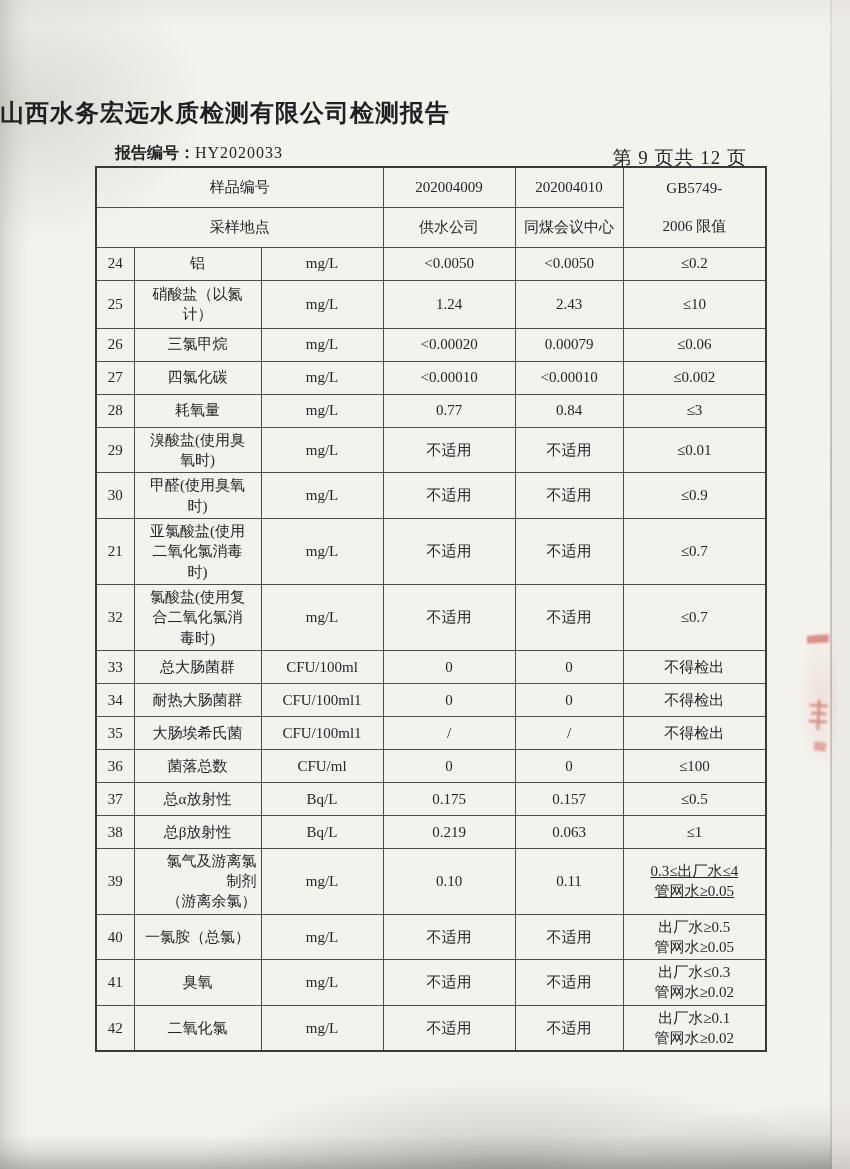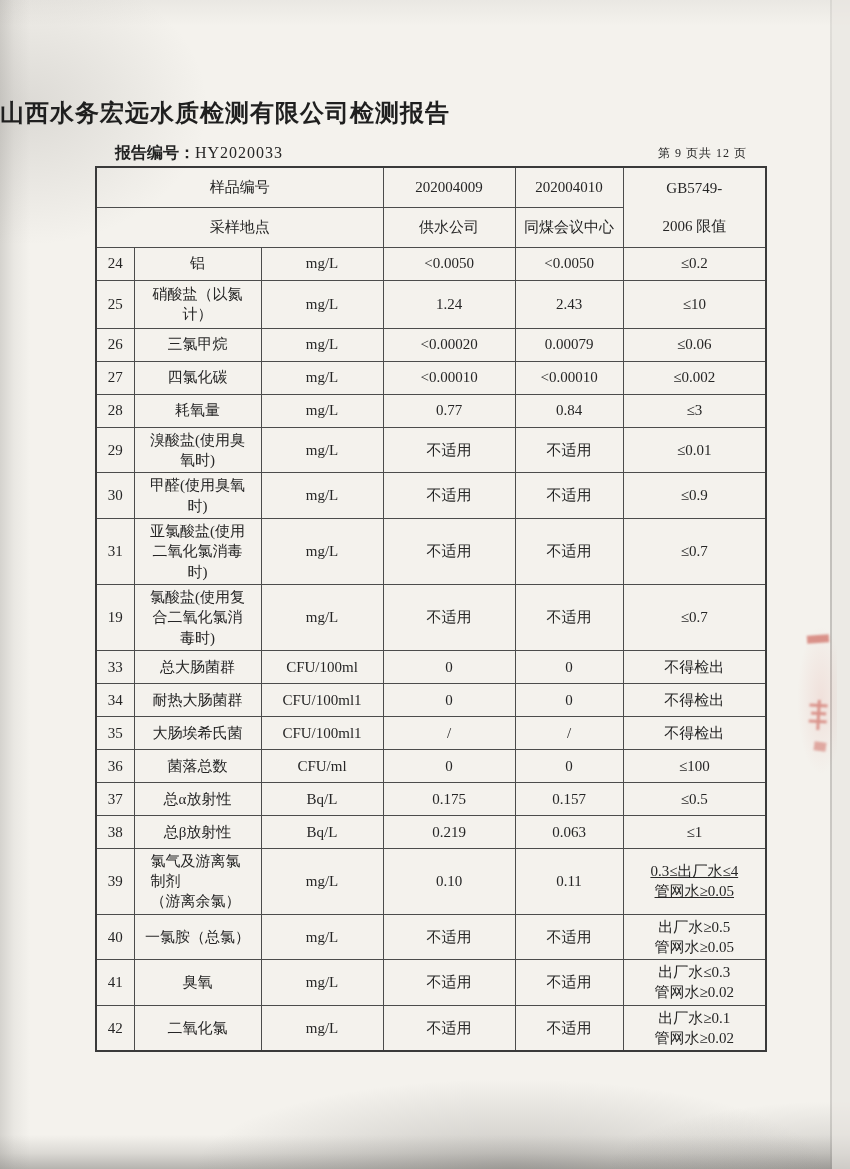--- a/index.html
+++ b/index.html
@@ -41,36 +41,36 @@
 
   .title{
     position:absolute;left:0;top:97px;width:840px;text-align:left;
     font-family:"Liberation Sans","DejaVu Sans",sans-serif;
     font-weight:bold;font-size:24px;letter-spacing:1px;color:#1f1f1f;
   }
   .meta{position:absolute;left:95px;top:143px;width:670px;height:24px;font-size:16px;}
   .report-no{position:absolute;left:0;top:0;}
   .report-no .lbl{font-family:"Liberation Sans","DejaVu Sans",sans-serif;font-weight:bold;color:#222;margin-left:20px;}
   .report-no .val{font-family:"Liberation Serif","DejaVu Serif",serif;letter-spacing:1px;}
-  .page-info{position:absolute;right:18px;top:2px;font-size:12px;letter-spacing:1px;text-align:center;}
+  .page-info{position:absolute;right:18px;top:2px;font-size:19px;letter-spacing:1px;text-align:center;}
 
   table.report{
     position:absolute;left:95px;top:166px;width:670px;
     border-collapse:collapse;table-layout:fixed;
     border:2px solid #3a3a3a;
   }
   table.report td{
     border:1px solid #4c4c4c;
     text-align:center;vertical-align:middle;
     font-size:15px;line-height:1.35;
     padding:2px 4px;color:#262626;
     overflow:hidden;
   }
   td.item{text-align:left;padding-left:7px;white-space:pre-line;}
-  td.item.center{text-align:left;padding-left:16px;}
+  td.item.center{text-align:right;padding-left:8px;}
   td.limit{white-space:pre-line;}
   td.limit-sm{font-size:12.5px;line-height:1.55;white-space:pre-line;}
   td.limit-xs{font-size:11px;line-height:1.6;white-space:pre-line;text-decoration:underline;}
   td.unit-sm{font-size:13.5px;}
   .hrow td{font-size:16px;}
   .limit-head{font-size:15.5px;}
   .limit-head .l1,.limit-head .l2{display:block;}
   .limit-head .l1{margin-bottom:18px;}
   tr{height:33px;}
   tr.hr{height:40px;}
@@ -179,31 +179,31 @@
       <tr class="rh46">
         <td>30</td>
         <td class="item">甲醛(使用臭氧
 时)</td>
         <td>mg/L</td>
         <td>不适用</td>
         <td>不适用</td>
         <td class="limit">≤0.9</td>
       </tr>
       <tr class="rh66">
-        <td>31</td>
+        <td>21</td>
         <td class="item">亚氯酸盐(使用
 二氧化氯消毒
 时)</td>
         <td>mg/L</td>
         <td>不适用</td>
         <td>不适用</td>
         <td class="limit">≤0.7</td>
       </tr>
       <tr class="rh64">
-        <td>19</td>
+        <td>32</td>
         <td class="item">氯酸盐(使用复
 合二氧化氯消
 毒时)</td>
         <td>mg/L</td>
         <td>不适用</td>
         <td>不适用</td>
         <td class="limit">≤0.7</td>
       </tr>
       <tr>
         <td>33</td>

